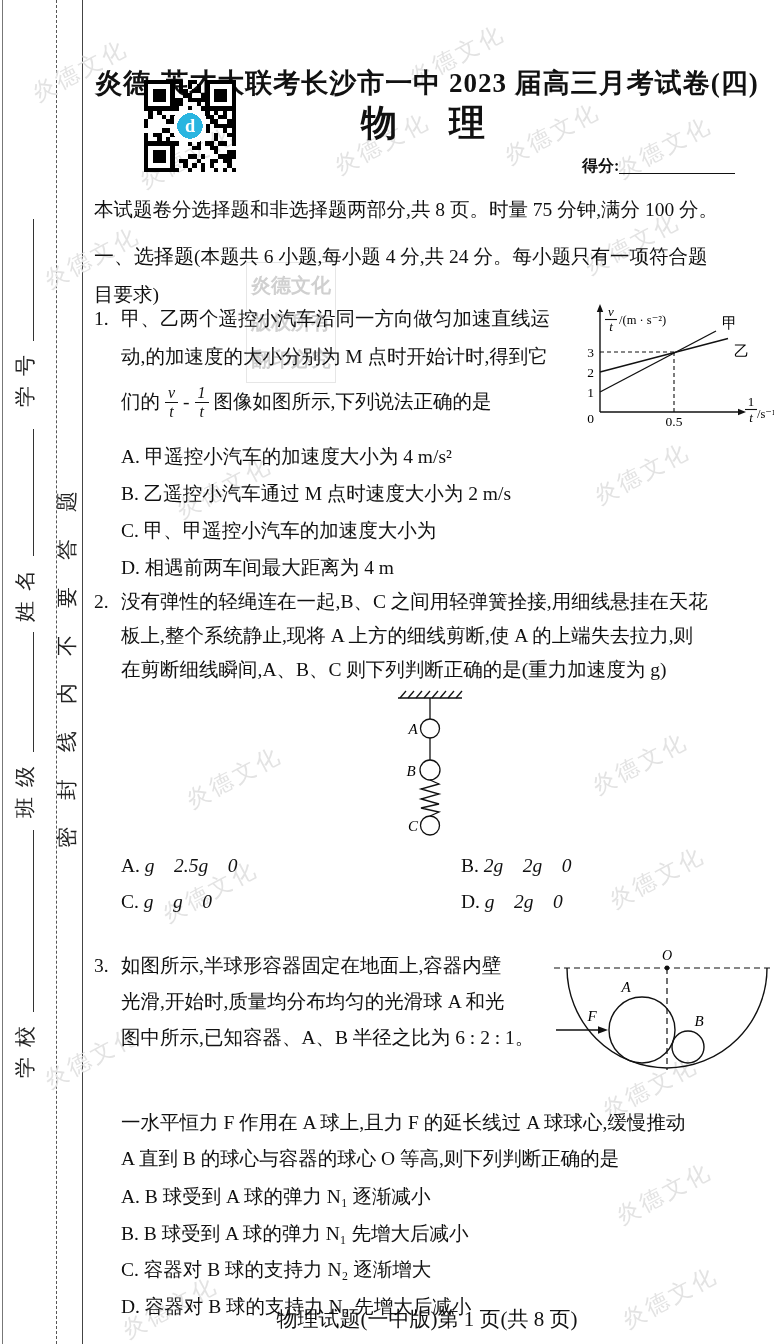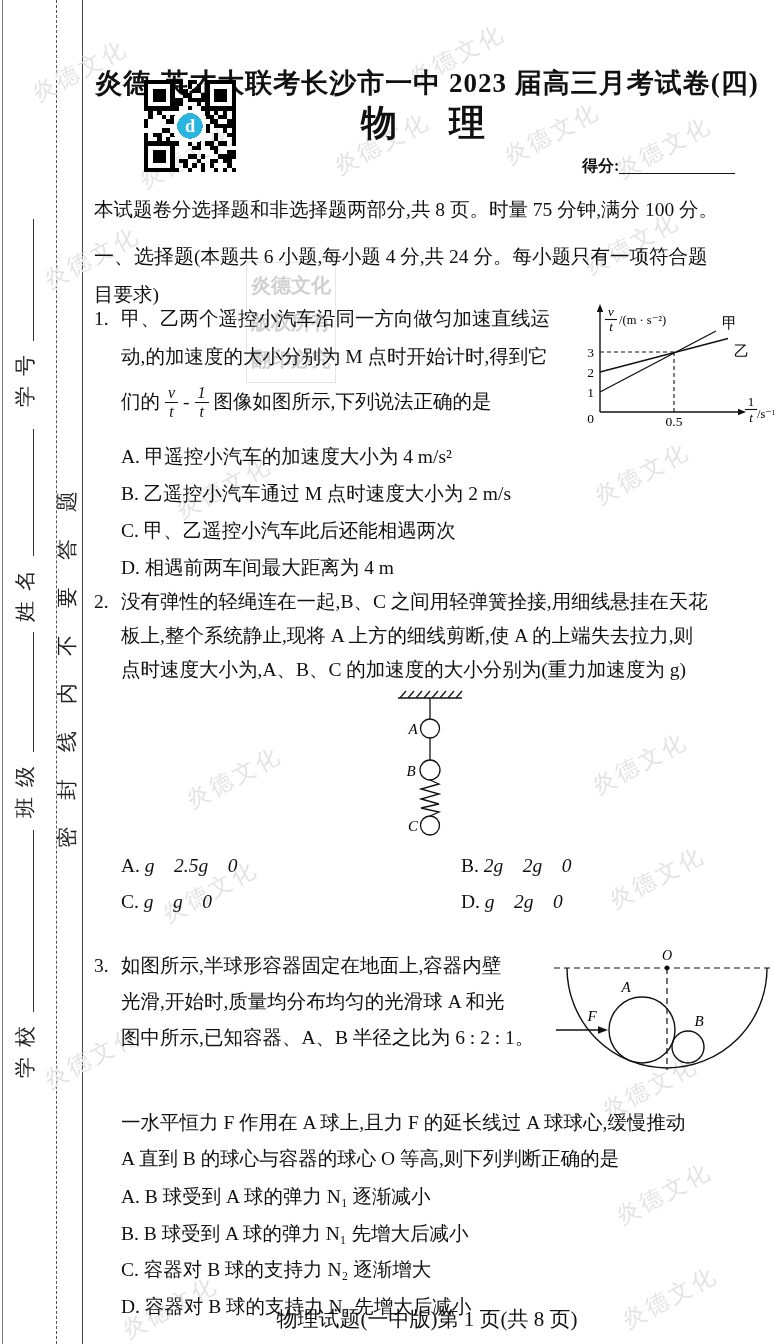--- a/index.html
+++ b/index.html
@@ -306,31 +306,31 @@
           <text x="177" y="106" text-anchor="middle" font-size="13">1</text>
           <line x1="171" y1="109.5" x2="183" y2="109.5" stroke="#111" stroke-width="1.1"></line>
           <text x="177" y="122" text-anchor="middle" font-size="13" class="svg-it">t</text>
           <text x="183" y="118" font-size="12.5">/s⁻¹</text>
         </svg>
       </div>
     </div>
     <div class="opts mt">
       <div>A. 甲遥控小汽车的加速度大小为 4 m/s²</div>
       <div>B. 乙遥控小汽车通过 M 点时速度大小为 2 m/s</div>
-      <div>C. 甲、乙遥控小汽车此后还能相遇两次</div>
+      <div>C. 甲、甲遥控小汽车的加速度大小为</div>
       <div>D. 相遇前两车间最大距离为 4 m</div>
     </div>
   </div>
 
   <div class="layer q q2">
     <div class="q2text">
       <span class="qnum">2.</span>
       <div>没有弹性的轻绳连在一起,B、C 之间用轻弹簧拴接,用细线悬挂在天花</div>
       <div>板上,整个系统静止,现将 A 上方的细线剪断,使 A 的上端失去拉力,则</div>
-      <div>点时速度大小为,A、B、C 的加速度的大小分别为(重力加速度为 g)</div>
+      <div>在剪断细线瞬间,A、B、C 则下列判断正确的是(重力加速度为 g)</div>
     </div>
     <div class="diagram-center">
       <svg width="132" height="150" viewBox="0 0 132 150">
         <g stroke="#111" stroke-width="1.3" fill="none">
 
           <line x1="30" y1="9" x2="94" y2="9"></line>
           <line x1="32" y1="9" x2="38" y2="2"></line>
             <line x1="40" y1="9" x2="46" y2="2"></line>
             <line x1="48" y1="9" x2="54" y2="2"></line>
           <line x1="56" y1="9" x2="62" y2="2"></line>

